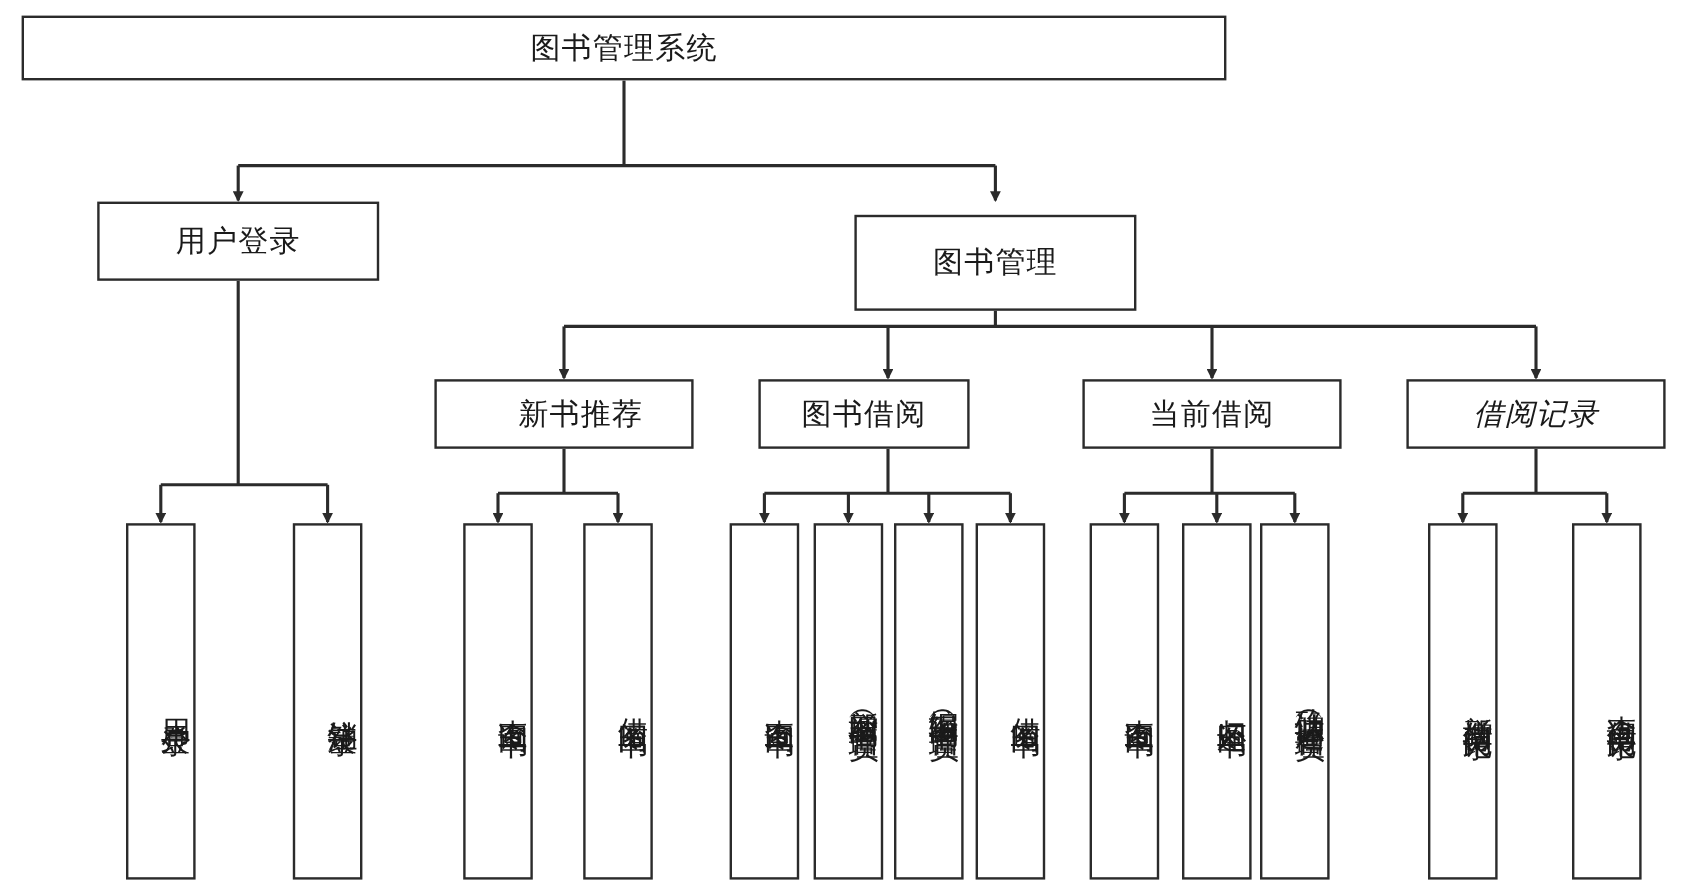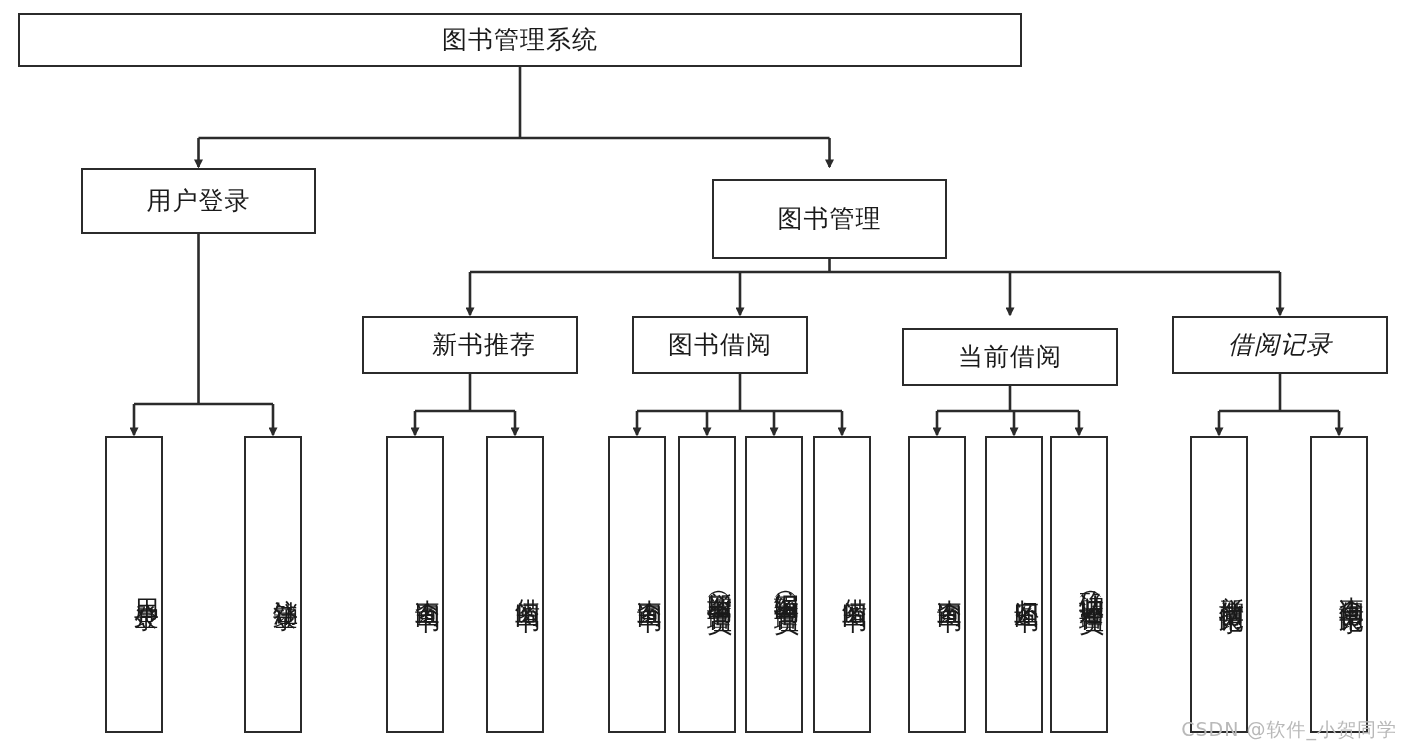--- a/index.html
+++ b/index.html
@@ -120,21 +120,21 @@
       </div>
       <div class="node h-node" style="left: 712px; top: 166px; width: 235px; height: 80px; margin-top: 13px;">
         <span class="label">图书管理</span>
       </div>
       <div class="node h-node" style="left: 362px; top: 316px; width: 216px; height: 58px; padding-left: 28px;">
         <span class="label">新书推荐</span>
       </div>
       <div class="node h-node" style="left: 632px; top: 316px; width: 176px; height: 58px;">
         <span class="label">图书借阅</span>
       </div>
-      <div class="node h-node" style="left: 902px; top: 328px; width: 216px; height: 58px;">
+      <div class="node h-node" style="left: 902px; top: 316px; width: 216px; height: 58px;">
         <span class="label">当前借阅</span>
       </div>
       <div class="node h-node" style="left: 1172px; top: 316px; width: 216px; height: 58px; font-style: italic;">
         <span class="label">借阅记录</span>
       </div>
       <div class="node v-node" style="left: 105px; top: 436px; width: 58px; height: 297px;">
         <span class="label">用户登录</span>
       </div>
       <div class="node v-node" style="left: 244px; top: 436px; width: 58px; height: 297px;">
         <span class="label">注销登录</span>
@@ -167,14 +167,13 @@
         <span class="label">确认归还（管理员）</span>
       </div>
       <div class="node v-node" style="left: 1190px; top: 436px; width: 58px; height: 297px;">
         <span class="label">新增借阅记录</span>
       </div>
       <div class="node v-node" style="left: 1310px; top: 436px; width: 58px; height: 297px;">
         <span class="label">查询借阅记录</span>
       </div>
     </div>
 
-  <div class="watermark">CSDN @软件_小贺同学</div>
 </div>
 
 </body></html>

